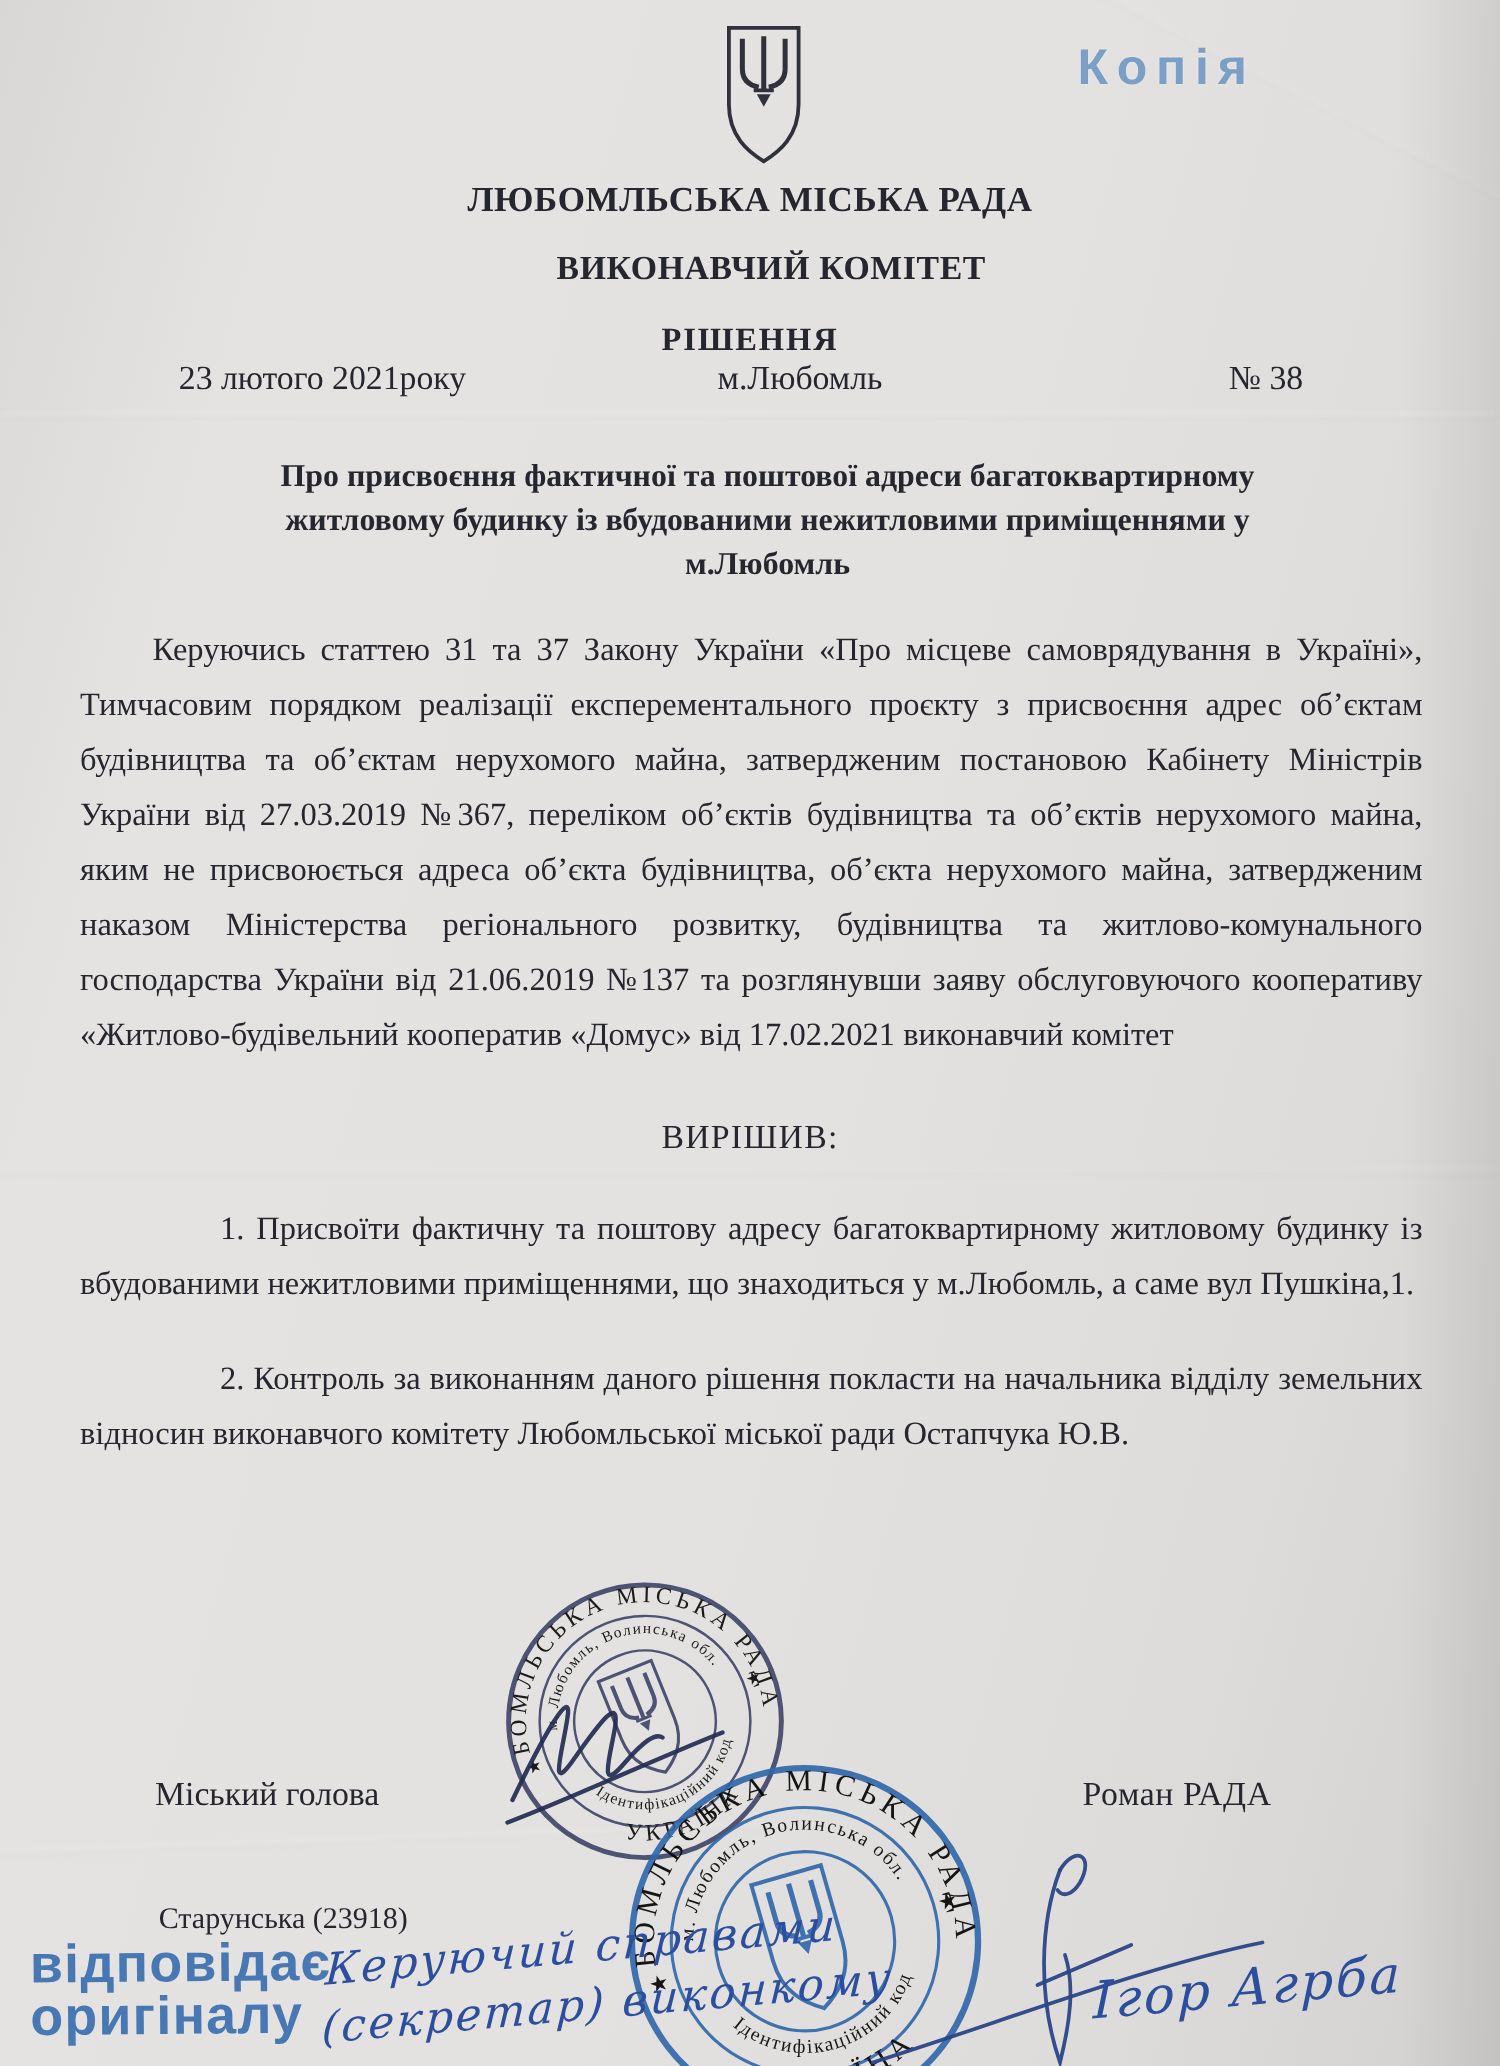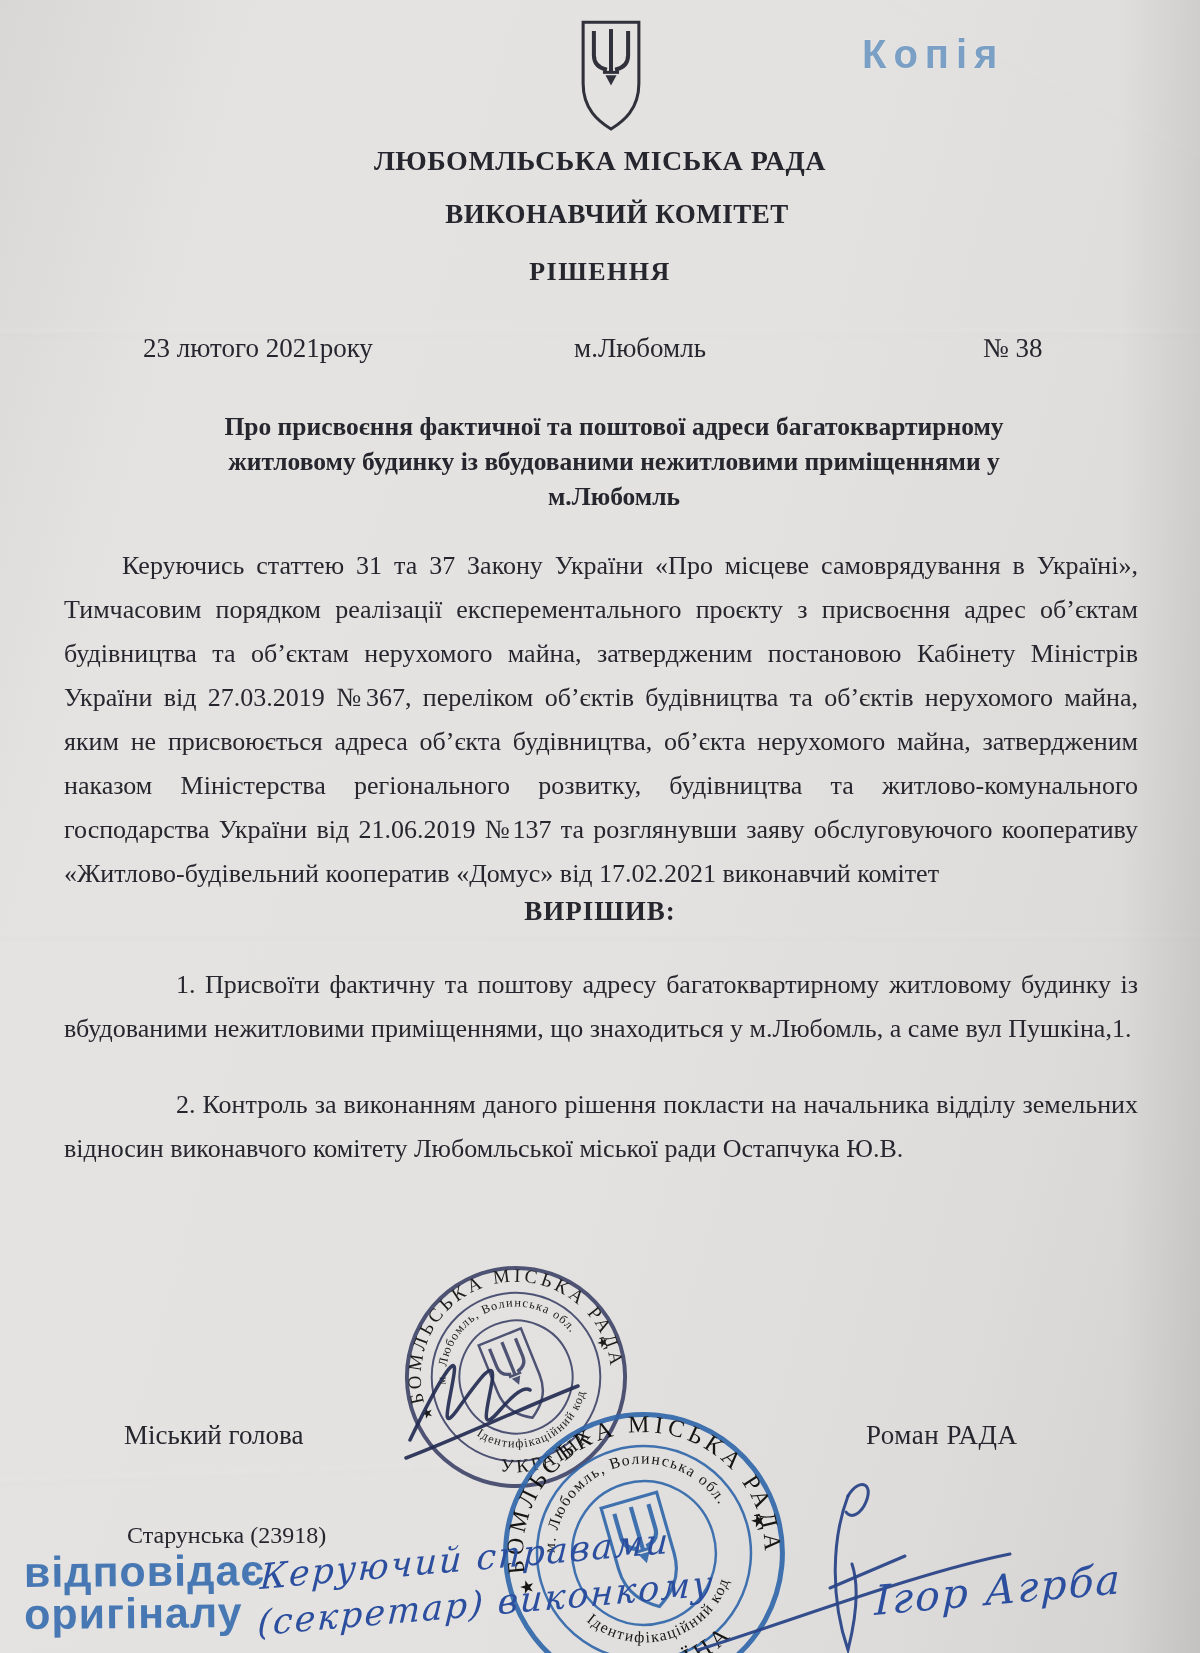--- a/index.html
+++ b/index.html
@@ -35,38 +35,38 @@
     color:rgba(96,141,188,.82);
     text-shadow:0 0 2px rgba(255,255,255,.5);
   }
   .emblem { display:block; margin:18px 0 0 577px; width:68px; height:116px; color:#31313c; }
   .org1,.org2 { text-align:center; font-weight:bold; font-size:28px; line-height:33px; letter-spacing:.5px; }
   .org1 { margin-top:10px; }
   .committee { margin-top:22px; text-align:center; font-weight:bold; font-size:27px; letter-spacing:.5px;padding-left:34px; }
   .doctype  { margin-top:27px; text-align:center; font-weight:bold; font-size:26px; letter-spacing:1.5px; }
 
   
-  .meta { position:relative; margin-top:46px; height:38px; font-size:27px; }
+  .meta { position:relative; height:38px; font-size:27px; }
   .meta-date  { position:absolute; left:143px; }
   .meta-place { position:absolute; left:640px; transform:translateX(-50%); }
   .meta-num   { position:absolute; left:983px; }
 
   
   .subject {
     margin:38px auto 0; width:900px;
     transform:translateX(14px);
     text-align:center; font-weight:bold;
     font-size:25.5px; line-height:35px;
   }
   .preamble {
     margin:30px 62px 0 64px;
     font-size:26px; line-height:44px;
     text-align:justify; text-indent:58px;
   }
-  .resolved { text-align:center; font-weight:bold; font-size:27px; letter-spacing:1px; }
+  .resolved { margin-top:44px; text-align:center; font-weight:normal; font-size:27px; letter-spacing:1px; }
   .item {
     margin:36px 62px 0 64px;
     font-size:26px; line-height:44px;
     text-align:justify; text-indent:112px;
   }
   .item + .item { margin-top:32px; }
 
   
   .sig-title { position:absolute; left:124px; top:1420px; font-size:27px; }
   .sig-name  { position:absolute; left:866px; top:1420px; font-size:27px; letter-spacing:.5px; }

